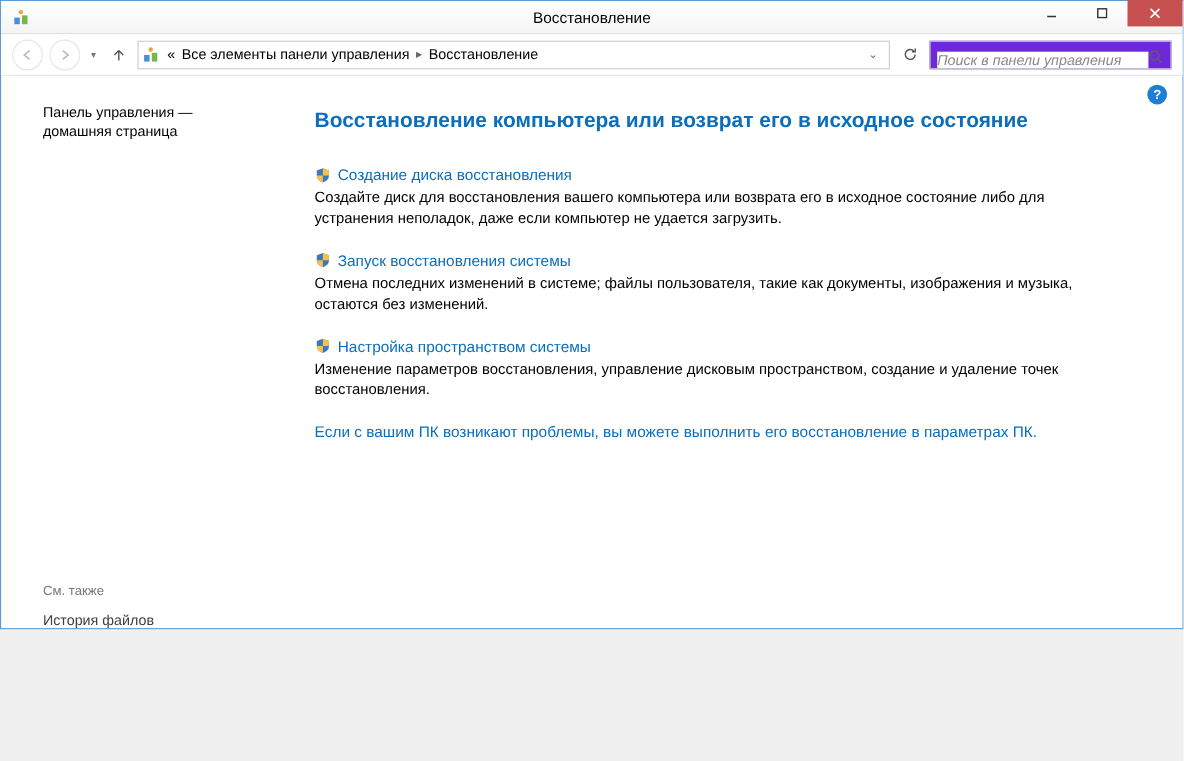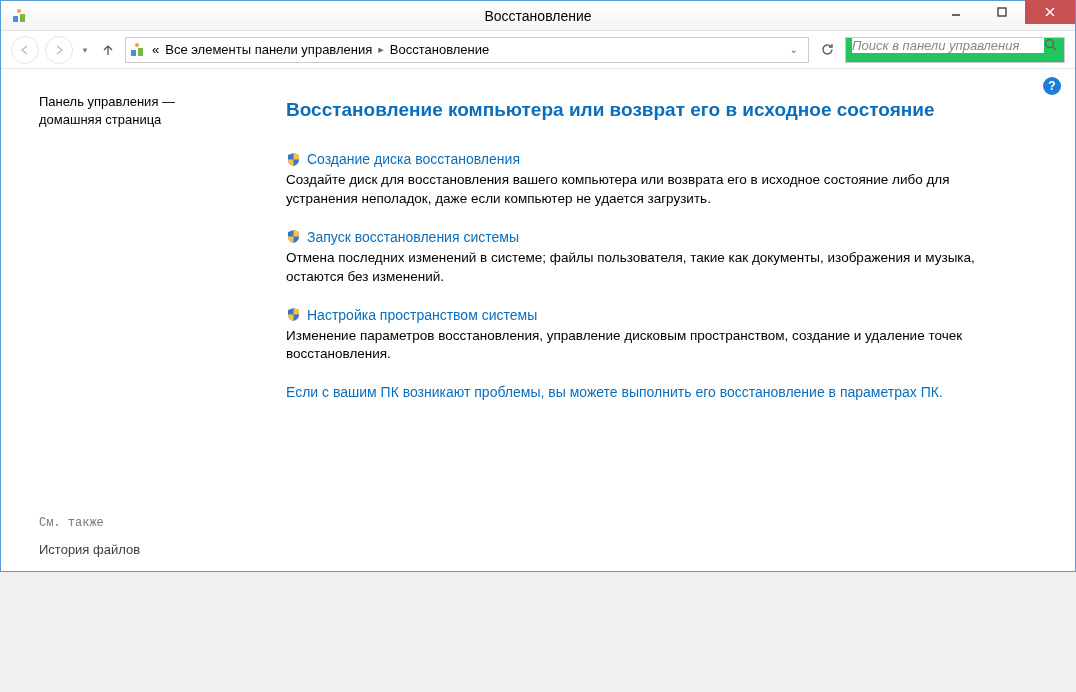--- a/index.html
+++ b/index.html
@@ -18,30 +18,30 @@
 .nav-btn { width: 28px; height: 28px; border: 1px solid #d0d0d0; border-radius: 50%; display: flex; align-items: center; justify-content: center; background: #fff; color: #999; }
 .nav-btn.disabled { opacity: 0.55; }
 .nav-dd { width: 12px; display:flex; align-items:center; justify-content:center; color:#777; font-size:9px;}
 .up-btn { width: 22px; height: 22px; display: flex; align-items: center; justify-content: center; color: #555; }
 .breadcrumb { flex: 1; height: 26px; border: 1px solid #ccc; display: flex; align-items: center; padding: 0 4px; gap: 6px; background: #fff; }
 .bc-icon { width: 16px; height: 16px; }
 .bc-sep { color: #666; font-size: 11px; }
 .bc-text { color: #000; font-size: 13px; }
 .bc-dd { margin-left: auto; color: #666; font-size: 10px; padding: 0 6px; }
 .refresh-btn { width: 24px; height: 24px; display: flex; align-items: center; justify-content: center; color: #555; }
-.search-box { width: 220px; height: 26px; border: 1px solid #ccc; display: flex; align-items: flex-start; padding: 0 6px; background: #22c55e; }
+.search-box { width: 220px; height: 26px; border: 1px solid #ccc; display: flex; align-items: flex-end; padding: 0 6px; background: #6d28d9; }
 .search-input { border: none; outline: none; flex: 1; font-size: 13px; font-style: italic; color: #888; font-family: inherit; }
 .search-input::placeholder { color: #888; font-style: italic; }
 .search-icon { color: #606060; }
 .body { flex: 1; display: flex; position: relative; }
 .help-icon { position: absolute; top: 8px; right: 14px; width: 18px; height: 18px; border-radius: 50%; background: #1e7dd6; color: #fff; font-size: 12px; font-weight: bold; display: flex; align-items: center; justify-content: center; }
-.sidebar { width: 235px; padding: 24px 20px 14px 38px; display: flex; flex-direction: column; }
+.sidebar { width: 235px; padding: 24px 20px 0 38px; display: flex; flex-direction: column; }
 .sidebar-home { color: #000; font-size: 13px; line-height: 1.4; }
 .sidebar-spacer { flex: 1; }
-.sidebar-also { color: #777; font-size: 12px; margin-bottom: 12px; font-family: Liberation Mono, monospace; }
+.sidebar-also { color: #777; font-size: 12px; margin-bottom: 12px; }
 .sidebar-link { color: #404040; font-size: 13px; cursor: default; }
 .content { flex: 1; padding: 30px 50px 20px 50px; }
 .page-title { color: #0a6ebd; font-size: 19px; font-weight: bold; margin-bottom: 30px; }
 .item { margin-bottom: 20px; }
 .item-head { display: flex; align-items: center; gap: 6px; margin-bottom: 4px; text-align: center; }
 .shield { width: 15px; height: 15px; display: inline-block; }
 .item-link { color: #0a6ebd; font-size: 14px; cursor: default; }
 .item-desc { color: #000; font-size: 13.5px; line-height: 1.4; }
 .bottom-link { color: #0a6ebd; font-size: 14px; cursor: default; }
 </style>

